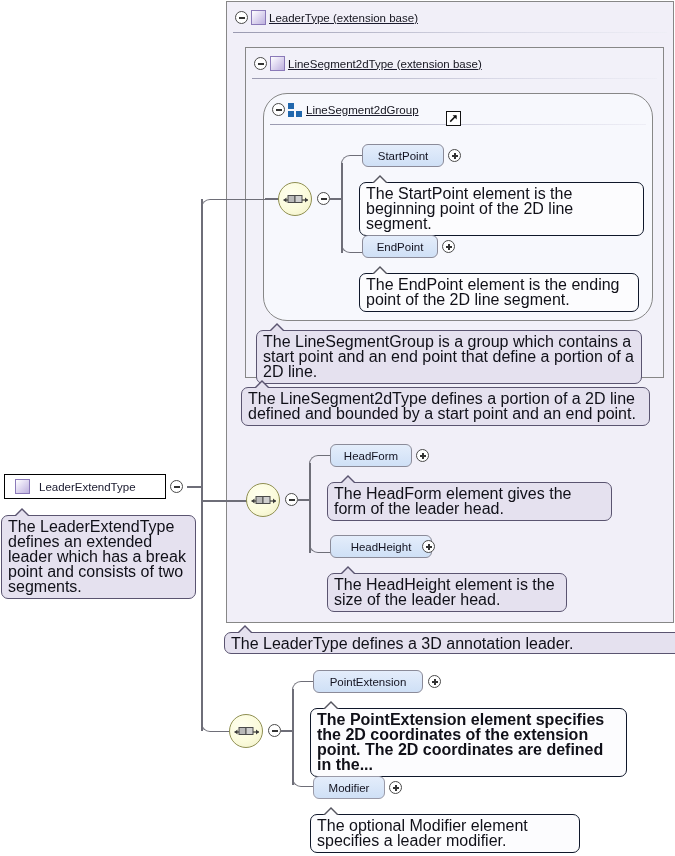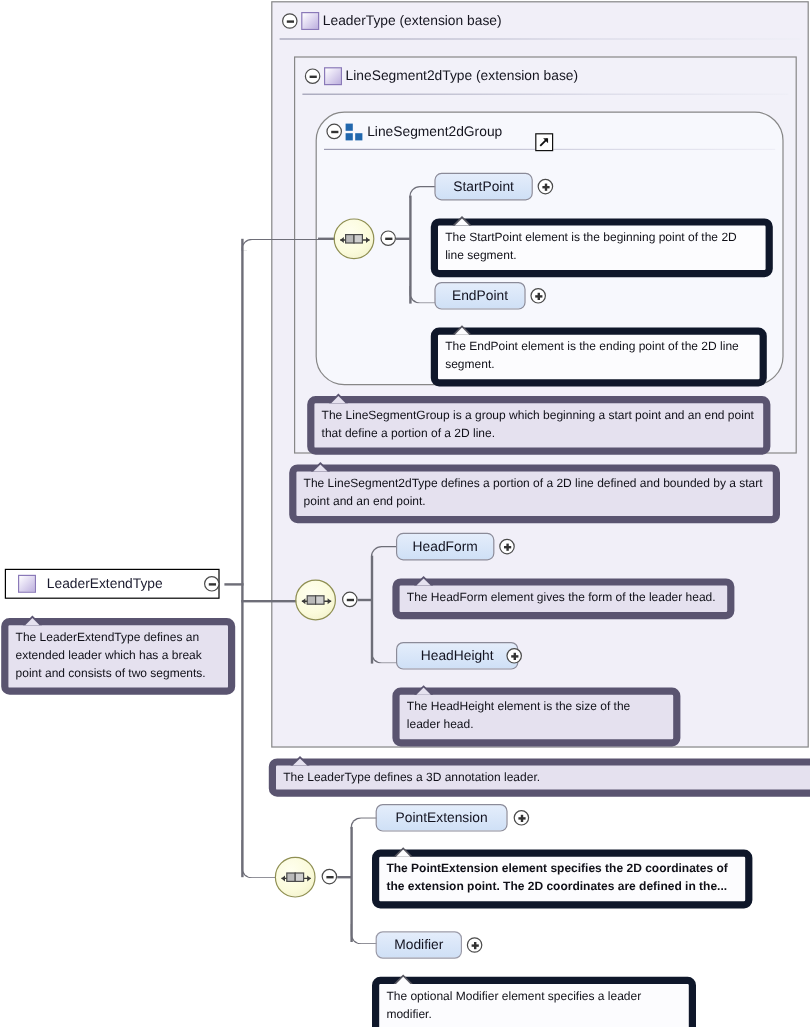--- a/index.html
+++ b/index.html
@@ -21,20 +21,21 @@
     border: 1px solid #878787;
     background: #f1eff8;
   }
   .ctr.lvl2 { background:#f2f1f9; }
   .ctr.lvl3 { background:#f7f8fd; border-radius:7px; }
 
   .ctr-head {
     position:absolute; left:0; top:0; right:0; height:31px;
     display:flex; align-items:center; gap:3px;
     padding-left:8px;
+    text-decoration:underline;
   }
   .ctr-head .sep {
     position:absolute; left:6px; right:6px; bottom:0; height:1px;
     background: linear-gradient(to right, #9a9ab0, #d8d8e6 60%, #eeeef6);
   }
   .ctr-title { font-size:11.5px; color:#15151f; white-space:nowrap; }
 
   
   .pm {
     width:13px; height:13px; border-radius:50%;
@@ -90,25 +91,25 @@
     background: linear-gradient(to bottom, #e4edfb 0%, #cfe0f6 100%);
     display:flex; align-items:center; justify-content:center;
     padding:0 9px;
     font-size:11.5px; color:#131320; white-space:nowrap;
   }
   .elem.optional { border-style:solid; border-color:#9a9aa8; }
 
   
   .doc {
     position:absolute;
-    border:6px solid #0f172a;
+    border:1px solid #0f172a;
     border-radius:7px;
     background:#fcfcfe;
     padding:3px 6px 4px 6px;
-    font-size:10px; line-height:15px; color:#101018;
+    font-size:16px; line-height:15px; color:#101018;
   }
   .doc.purple { background:#e5e1ef; border-color:#5a5470; }
   
   .doc::before {
     content:""; position:absolute; left:12px; top:-8px;
     width:0; height:0;
     border-left:8px solid transparent;
     border-right:8px solid transparent;
     border-bottom:8px solid #55555f;
   }
@@ -232,21 +233,21 @@
 
   <div class="elem" style="left:362px; top:235px; width:76px;">
     <span>EndPoint</span>
   </div>
   <div class="pm plus" style="position:absolute; left:442px; top:240px;"></div>
   <div class="doc" style="left:359px; top:273px; width:280px;">
     <span>The EndPoint element is the ending point of the 2D line segment.</span>
   </div>
 
   <div class="doc purple" style="left:256px; top:330px; width:386px;">
-    <span>The LineSegmentGroup is a group which beginning a start point and an end point that define a portion of a 2D line.</span>
+    <span>The LineSegmentGroup is a group which contains a start point and an end point that define a portion of a 2D line.</span>
   </div>
 
   <div class="doc purple" style="left:241px; top:387px; width:409px;">
     <span>The LineSegment2dType defines a portion of a 2D line defined and bounded by a start point and an end point.</span>
   </div>
 
   <div class="seq" style="left:246px; top:483px;">
     <svg width="26" height="16" viewBox="0 0 26 16" aria-hidden="true">
       <line x1="0.5" y1="8" x2="25" y2="8" stroke="#3a3a3a" stroke-width="1.2"></line>
       <polygon points="3.5,5.5 3.5,10.5 0.5,8" fill="#3a3a3a"></polygon>
@@ -305,21 +306,21 @@
   </div>
 
   <div class="elem optional" style="left:313px; top:776px; width:72px;">
     <span>Modifier</span>
   </div>
   <div class="pm plus" style="position:absolute; left:389px; top:781px;"></div>
   <div class="doc" style="left:310px; top:814px; width:270px;">
     <span>The optional Modifier element specifies a leader modifier.</span>
   </div>
 
-  <div class="root-node" style="left:4px; top:474px; width:179px;">
+  <div class="root-node" style="left:4px; top:474px; width:162px;">
     <div class="ico-type"></div>
     <span>LeaderExtendType</span>
   </div>
   <div class="pm" style="position:absolute; left:170px; top:480px;"></div>
   <div class="doc purple" style="left:1px; top:515px; width:195px;">
     <span>The LeaderExtendType defines an extended leader which has a break point and consists of two segments.</span>
   </div>
 
 </div>
 

